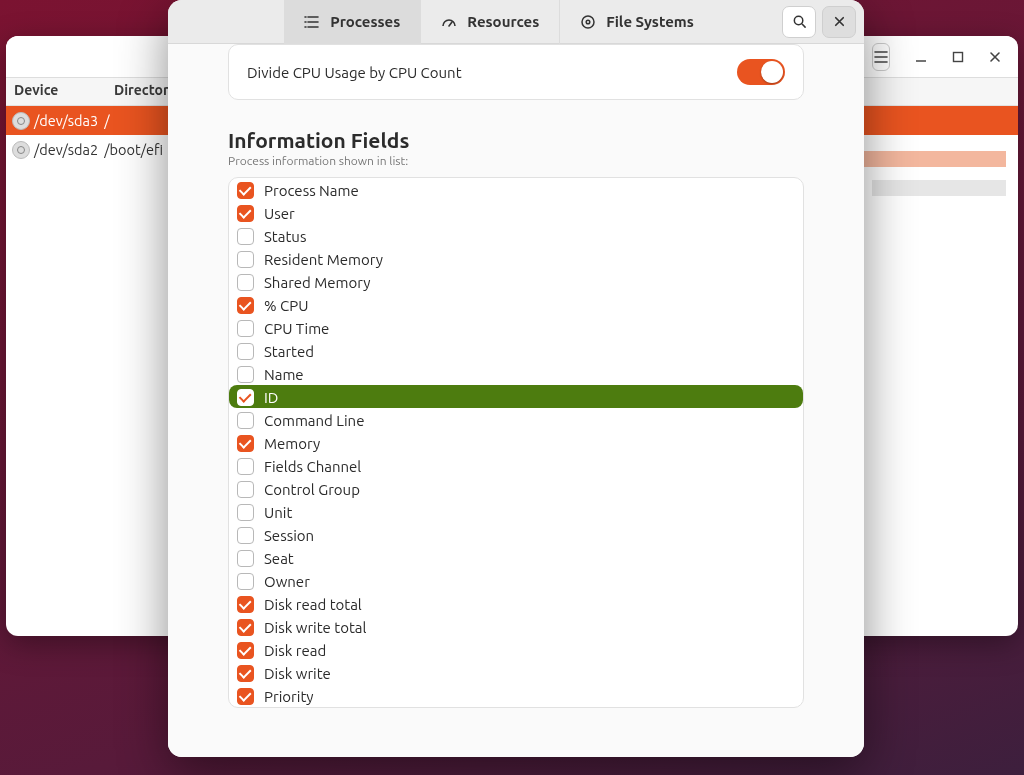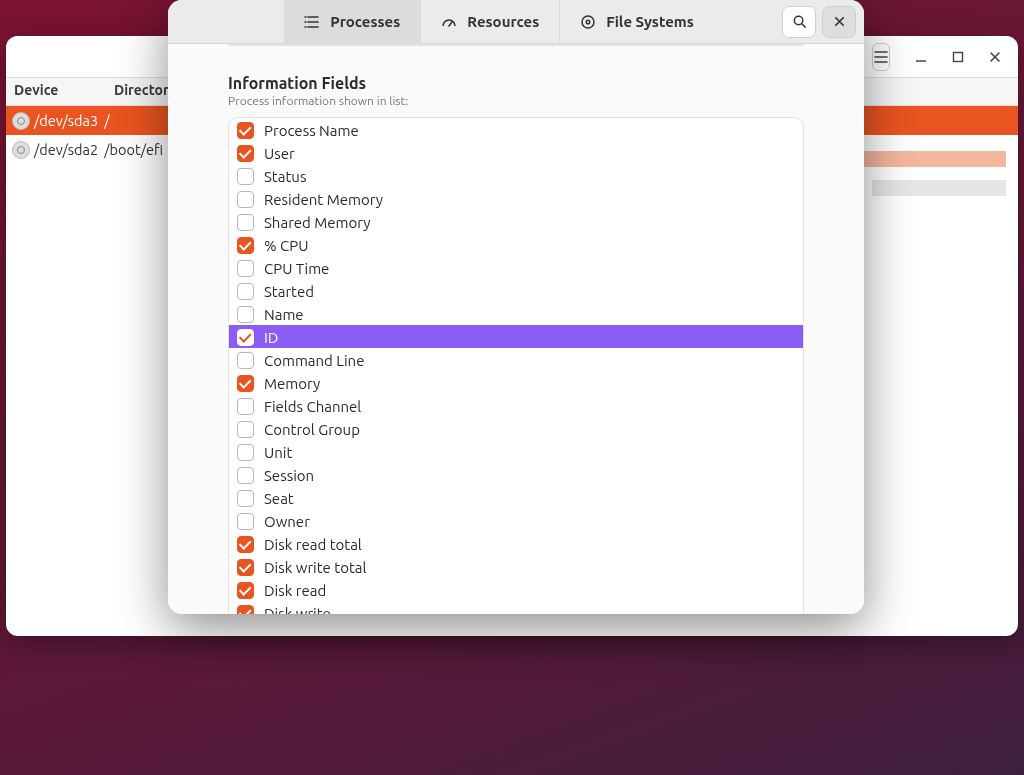--- a/index.html
+++ b/index.html
@@ -33,21 +33,21 @@
   .fs-row .dicon{ width:18px; height:18px; margin:0 4px 0 6px; border-radius:50%; background:#ddd; border:1px solid #bbb; display:flex; align-items:center; justify-content:center;}
   .fs-row .dicon::after{content:""; width:6px;height:6px;border:1.5px solid #888;border-radius:50%;}
   .fs-row.sel{ background:#e95420; color:#fff; }
   .fs-row .mount{ margin-left:6px;}
   .fs-row .bar{ position:absolute; right:12px; height:16px; background:#f3b79e;}
   .fs-row.sel .bar{ top:115px; width:148px;}
   .fs-row.unsel .bar{ top:144px; width:134px; background:#e6e6e6;}
 
   
   .dlg{
-    position:absolute; left:168px; top:0; width:696px; height:614px;
+    position:absolute; left:168px; top:0; width:696px; height:757px;
     background:#fafafa; border-radius:14px; box-shadow:0 14px 50px rgba(0,0,0,.45);
     display:flex; flex-direction:column; overflow:hidden;
   }
   .dlg-header{
     height:44px; background:#ebebeb; border-bottom:1px solid #d8d8d8;
     display:flex; align-items:center; padding:0 8px; gap:6px;
   }
   .tabgroup{ display:flex; margin:0 auto;}
   .tab{
     height:44px; padding:0 20px; display:flex; align-items:center; gap:10px;
@@ -76,31 +76,31 @@
     padding:14px 18px; font-size:15px; color:#2b2b2b;
     border-bottom:1px solid #eaeaea;
   }
   .card-row:last-child{border-bottom:none;}
 
   .switch{ width:48px; height:26px; border-radius:13px; background:#d6d6d6; position:relative; cursor:pointer;}
   .switch .knob{ position:absolute; top:2px; left:2px; width:22px; height:22px; border-radius:50%; background:#fff; box-shadow:0 1px 2px rgba(0,0,0,.3);}
   .switch.on{ background:#e95420;}
   .switch.on .knob{ left:24px;}
 
-  .section-title{ font-weight:700; font-size:16px; color:#2b2b2b; margin:28px 0 2px 0;}
+  .section-title{ font-weight:700; font-size:21px; color:#2b2b2b; margin:28px 0 2px 0;}
   .section-sub{ font-size:12px; color:#777; margin-bottom:10px;}
 
   .fieldlist{
     background:#fff; border:1px solid #e1e1e1; border-radius:10px; overflow:hidden;
   }
   .field{
     display:flex; align-items:flex-end; gap:10px; padding:2px 8px; height:23px;
     font-size:15px; color:#2b2b2b; cursor:pointer;
   }
-  .field.selrow{ background:#8b5cf6; color:#fff;}
+  .field.selrow{ background:#4d7c0f; color:#fff;border-radius:8px;}
   .chk{
     width:17px; height:17px; border:1.5px solid #b8b8b8; border-radius:4px; background:#fff;
     display:flex; align-items:center; justify-content:center; flex-shrink:0;
   }
   .chk.on{ background:#e95420; border-color:#e95420;}
   .chk.on::after{ content:""; width:9px; height:5px; border-left:2.4px solid #fff; border-bottom:2.4px solid #fff; transform:rotate(-45deg) translate(0.5px,-1px);}
   .field.selrow .chk{ border-color:#fff;}
   .field.selrow .chk.on{ background:#fff;}
   .field.selrow .chk.on::after{ border-color:#e95420;}
 
@@ -186,20 +186,26 @@
     </div>
     <div class="hdr-btn close">
       <svg viewBox="0 0 16 16">
           <path d="M4 4l8 8M12 4l-8 8" stroke="#333" stroke-width="1.8" stroke-linecap="round"></path>
         </svg>
     </div>
   </div>
 
   <div class="dlg-body">
     <div class="card">
+      <div class="card-row">
+        <span>Divide CPU Usage by CPU Count</span>
+        <div class="switch on">
+            <div class="knob"></div>
+          </div>
+      </div>
     </div>
 
     <div class="section-title">Information Fields</div>
     <div class="section-sub">Process information shown in list:</div>
 
     <div class="fieldlist" id="fieldlist">
         <div class="field">
           <span class="chk on"></span>
           <span>Process Name</span>
         </div>

